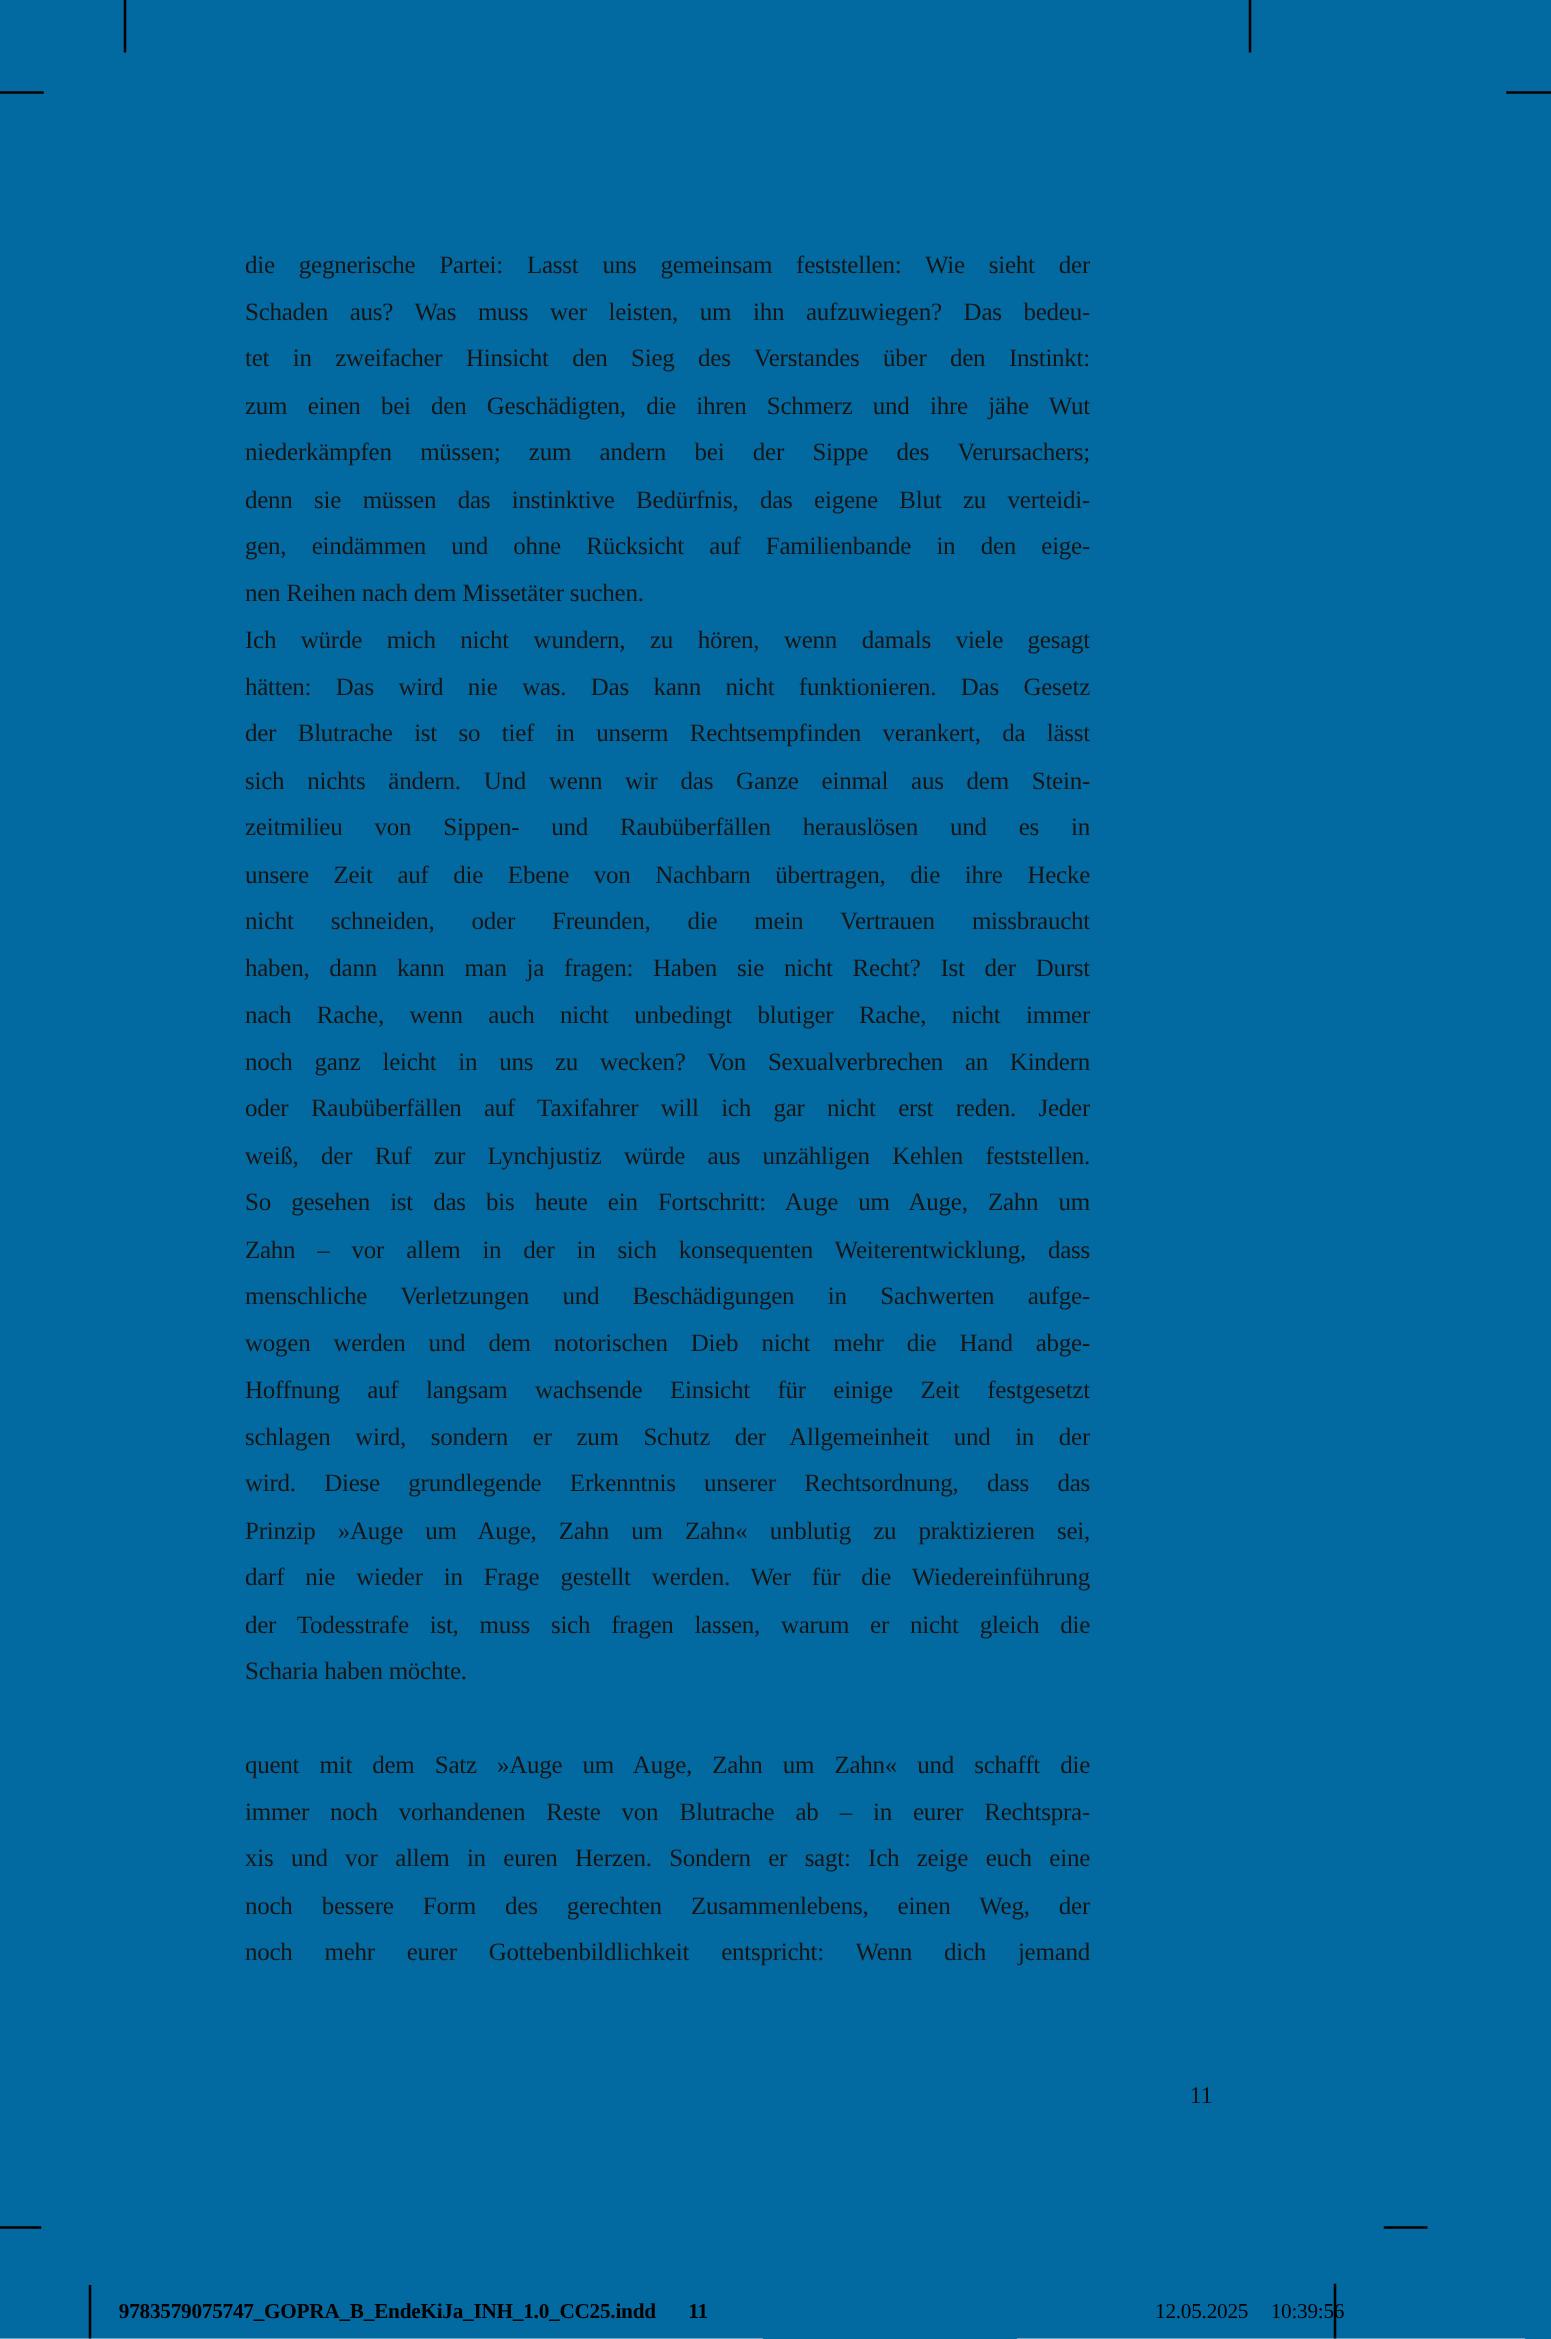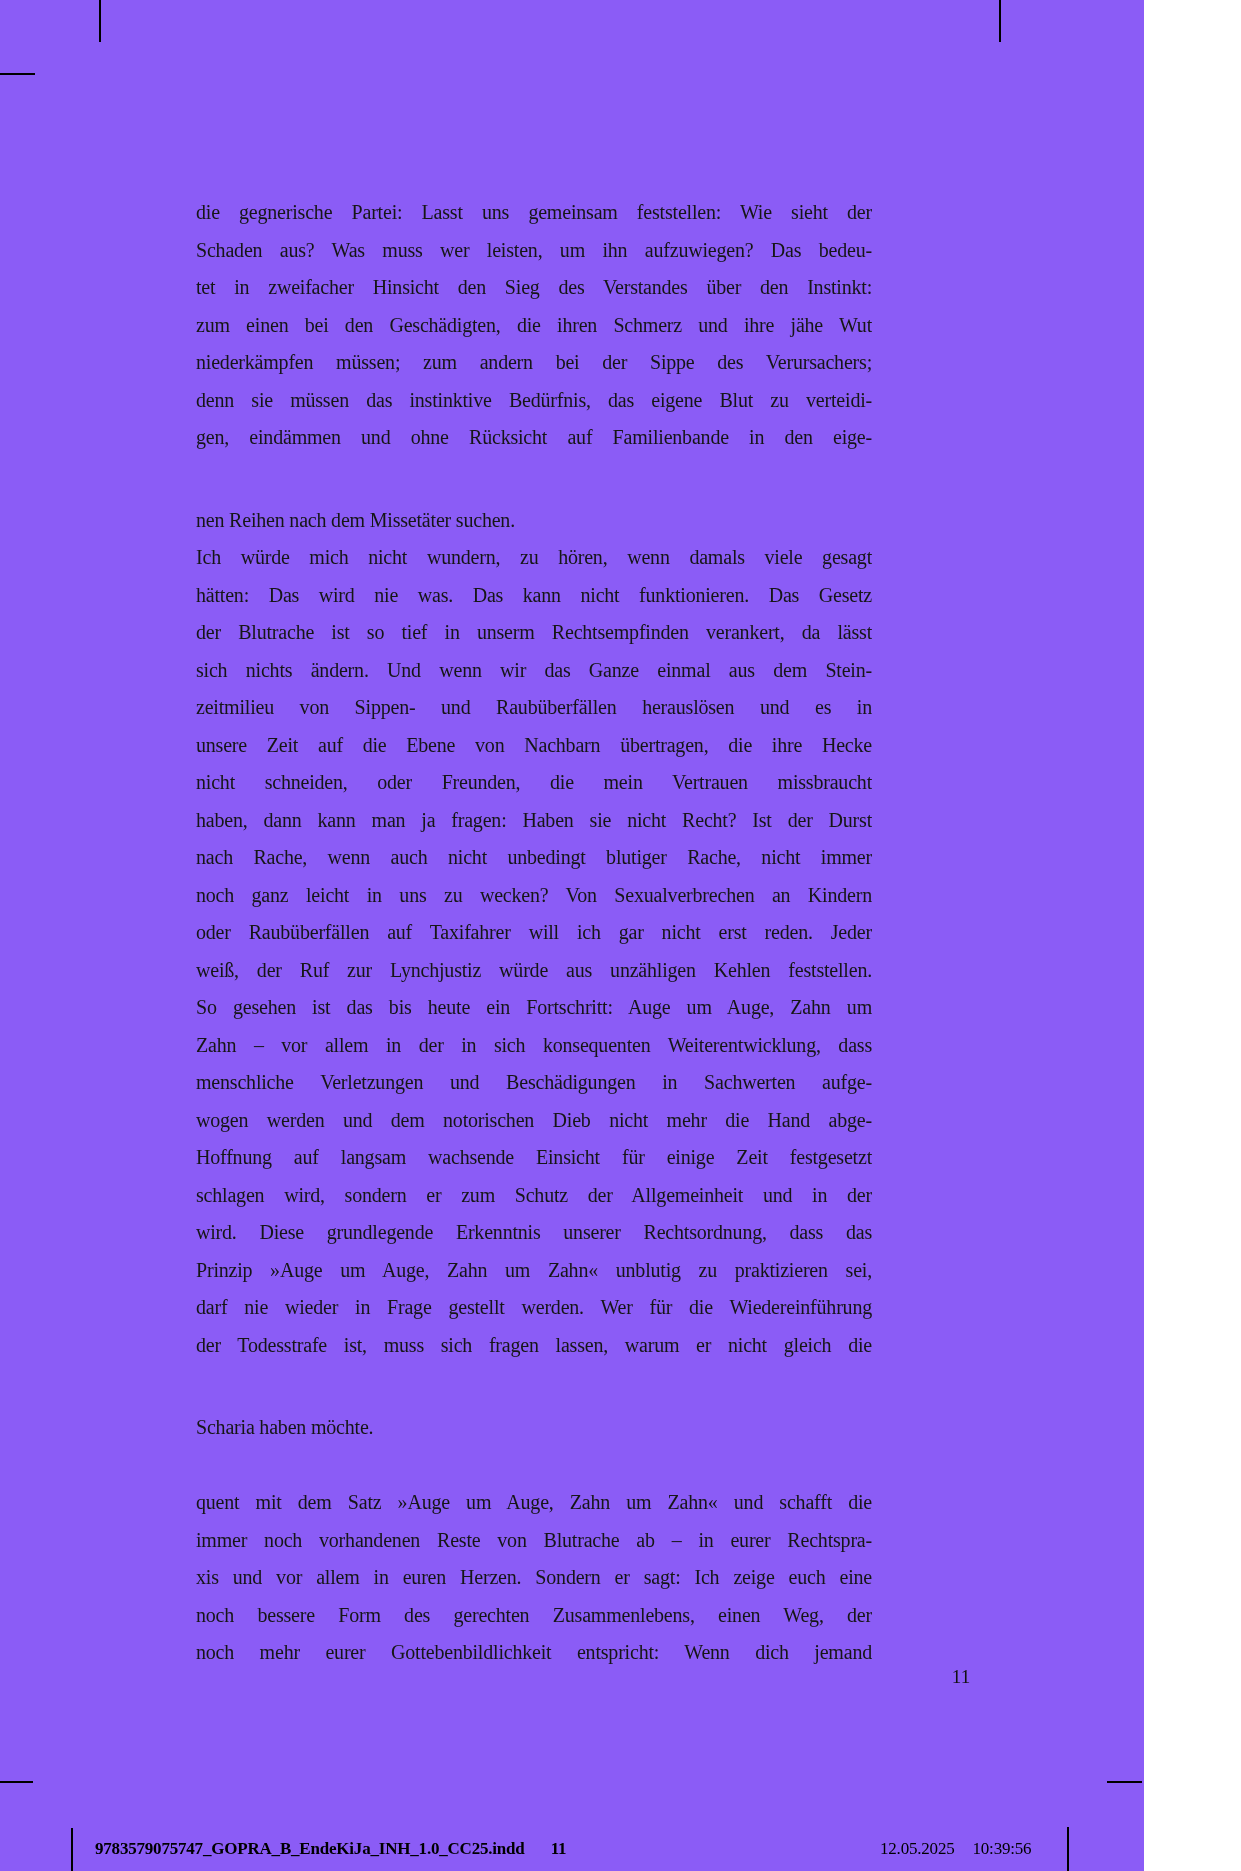--- a/index.html
+++ b/index.html
@@ -2,23 +2,23 @@
 <html><head>
 <meta charset="utf-8">
 <style>
   html, body {
     margin: 0;
     padding: 0;
     background: #ffffff;
   }
   .canvas {
     position: relative;
-    width: 1144px;
+    width: 1241px;
     height: 1871px;
-    background: #8b5cf6;
+    background: #0369a1;
     overflow: hidden;
     font-family: "Liberation Serif", "DejaVu Serif", serif;
     color: #161616;
   }
 
   
   .mark {
     position: absolute;
     background: #000000;
   }
@@ -44,21 +44,20 @@
     letter-spacing: -0.2px;
   }
   .line {
     height: 37.5px;
     overflow: hidden;
     text-align: justify;
     text-align-last: justify;
   }
   .line.end {
     text-align-last: left;
-    margin-top: 45px;
   }
   .line.blank {
     text-align-last: left;
   }
 
   
   .folio {
     position: absolute;
     left: 938px;
     top: 1666px;
@@ -83,21 +82,21 @@
     left: 95px;
     top: 0;
     white-space: nowrap;
     font-weight: bold;
   }
   .slug-left .slug-page {
     margin-left: 26px;
   }
   .slug-right {
     position: absolute;
-    left: 880px;
+    left: 924px;
     top: 0;
     white-space: nowrap;
   }
   .slug-right .slug-time {
     margin-left: 18px;
   }
 </style>
 </head>
 <body>
 

